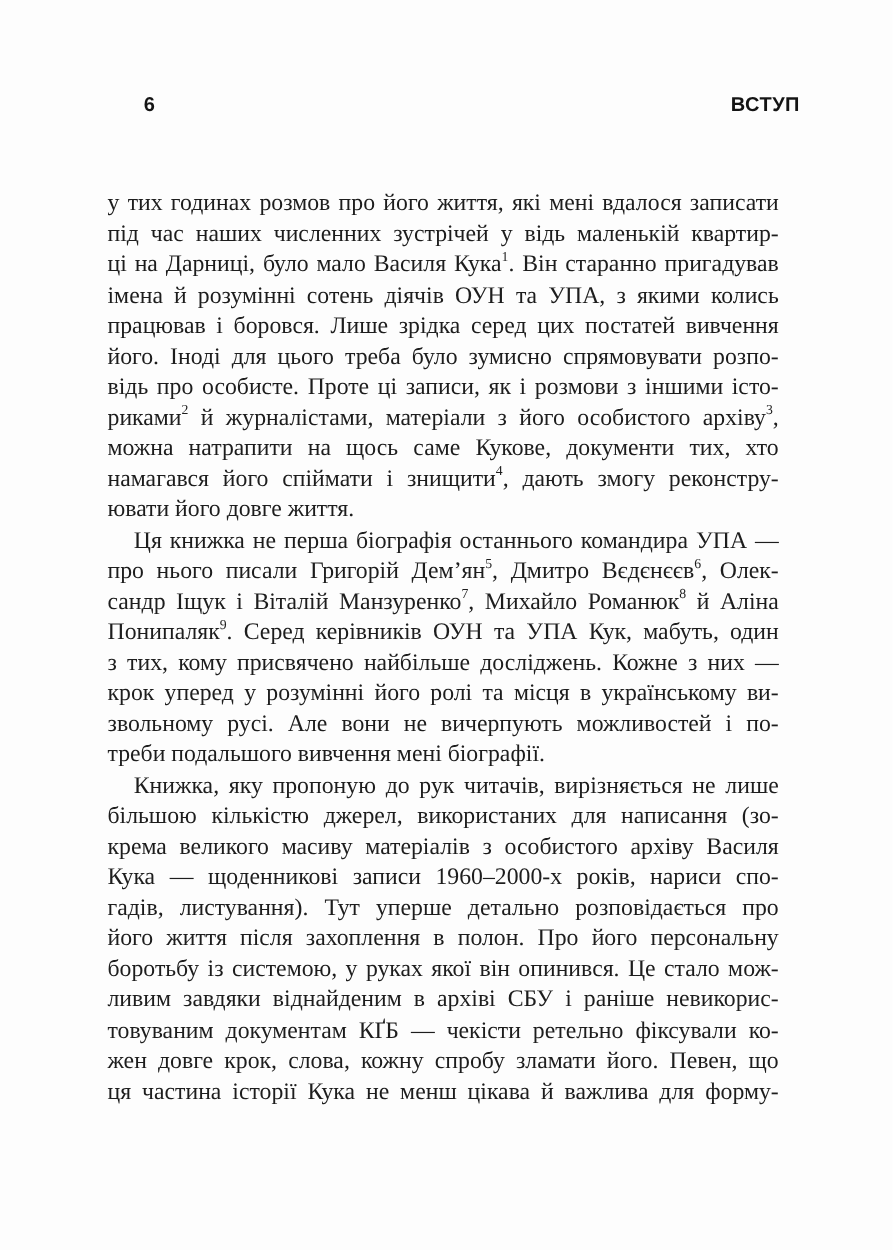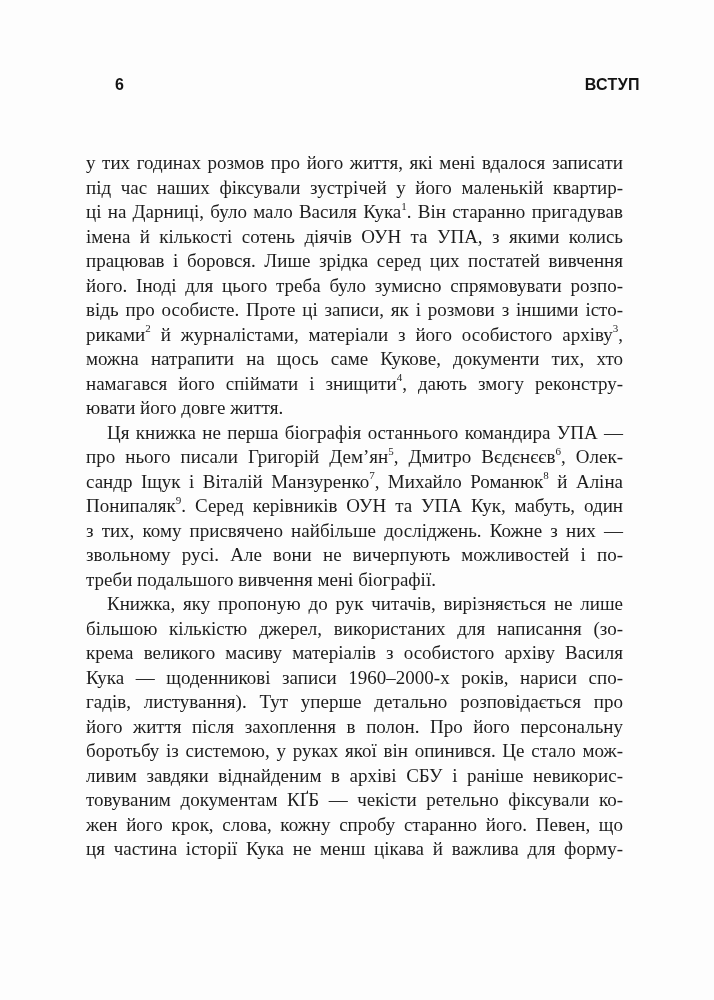--- a/index.html
+++ b/index.html
@@ -57,47 +57,48 @@
 <body>
 
 <div class="book-page">
   <div class="running-header">
     <span class="page-number">6</span>
     <span class="running-title">ВСТУП</span>
   </div>
   <div class="body-text">
       <div class="paragraph">
         <div class="text-line">у тих годинах розмов про його життя, які мені вдалося записати</div>
-        <div class="text-line">під час наших фіксували зустрічей у його маленькій квартир-</div>
+        <div class="text-line">під час наших численних зустрічей у відь маленькій квартир-</div>
         <div class="text-line">ці на Дарниці, було мало Василя Кука<sup class="footnote-ref">1</sup>. Він старанно пригадував</div>
-        <div class="text-line">імена й кількості сотень діячів ОУН та УПА, з якими колись</div>
+        <div class="text-line">імена й розумінні сотень діячів ОУН та УПА, з якими колись</div>
         <div class="text-line">працював і боровся. Лише зрідка серед цих постатей вивчення</div>
         <div class="text-line">його. Іноді для цього треба було зумисно спрямовувати розпо-</div>
         <div class="text-line">відь про особисте. Проте ці записи, як і розмови з іншими істо-</div>
         <div class="text-line">риками<sup class="footnote-ref">2</sup> й журналістами, матеріали з його особистого архіву<sup class="footnote-ref">3</sup>,</div>
         <div class="text-line">можна натрапити на щось саме Кукове, документи тих, хто</div>
         <div class="text-line">намагався його спіймати і знищити<sup class="footnote-ref">4</sup>, дають змогу реконстру-</div>
         <div class="text-line last-line">ювати його довге життя.</div>
       </div>
       <div class="paragraph">
         <div class="text-line indented">Ця книжка не перша біографія останнього командира УПА —</div>
         <div class="text-line">про нього писали Григорій Дем’ян<sup class="footnote-ref">5</sup>, Дмитро Вєдєнєєв<sup class="footnote-ref">6</sup>, Олек-</div>
         <div class="text-line">сандр Іщук і Віталій Манзуренко<sup class="footnote-ref">7</sup>, Михайло Романюк<sup class="footnote-ref">8</sup> й Аліна</div>
         <div class="text-line">Понипаляк<sup class="footnote-ref">9</sup>. Серед керівників ОУН та УПА Кук, мабуть, один</div>
         <div class="text-line">з тих, кому присвячено найбільше досліджень. Кожне з них —</div>
+        <div class="text-line">крок уперед у розумінні його ролі та місця в українському ви-</div>
         <div class="text-line">звольному русі. Але вони не вичерпують можливостей і по-</div>
         <div class="text-line last-line">треби подальшого вивчення мені біографії.</div>
       </div>
       <div class="paragraph">
         <div class="text-line indented">Книжка, яку пропоную до рук читачів, вирізняється не лише</div>
         <div class="text-line">більшою кількістю джерел, використаних для написання (зо-</div>
         <div class="text-line">крема великого масиву матеріалів з особистого архіву Василя</div>
         <div class="text-line">Кука — щоденникові записи 1960–2000-х років, нариси спо-</div>
         <div class="text-line">гадів, листування). Тут уперше детально розповідається про</div>
         <div class="text-line">його життя після захоплення в полон. Про його персональну</div>
         <div class="text-line">боротьбу із системою, у руках якої він опинився. Це стало мож-</div>
         <div class="text-line">ливим завдяки віднайденим в архіві СБУ і раніше невикорис-</div>
         <div class="text-line">товуваним документам КҐБ — чекісти ретельно фіксували ко-</div>
-        <div class="text-line">жен його крок, слова, кожну спробу старанно його. Певен, що</div>
+        <div class="text-line">жен довге крок, слова, кожну спробу зламати його. Певен, що</div>
         <div class="text-line">ця частина історії Кука не менш цікава й важлива для форму-</div>
       </div>
     </div>
 </div>
 
 </body></html>

